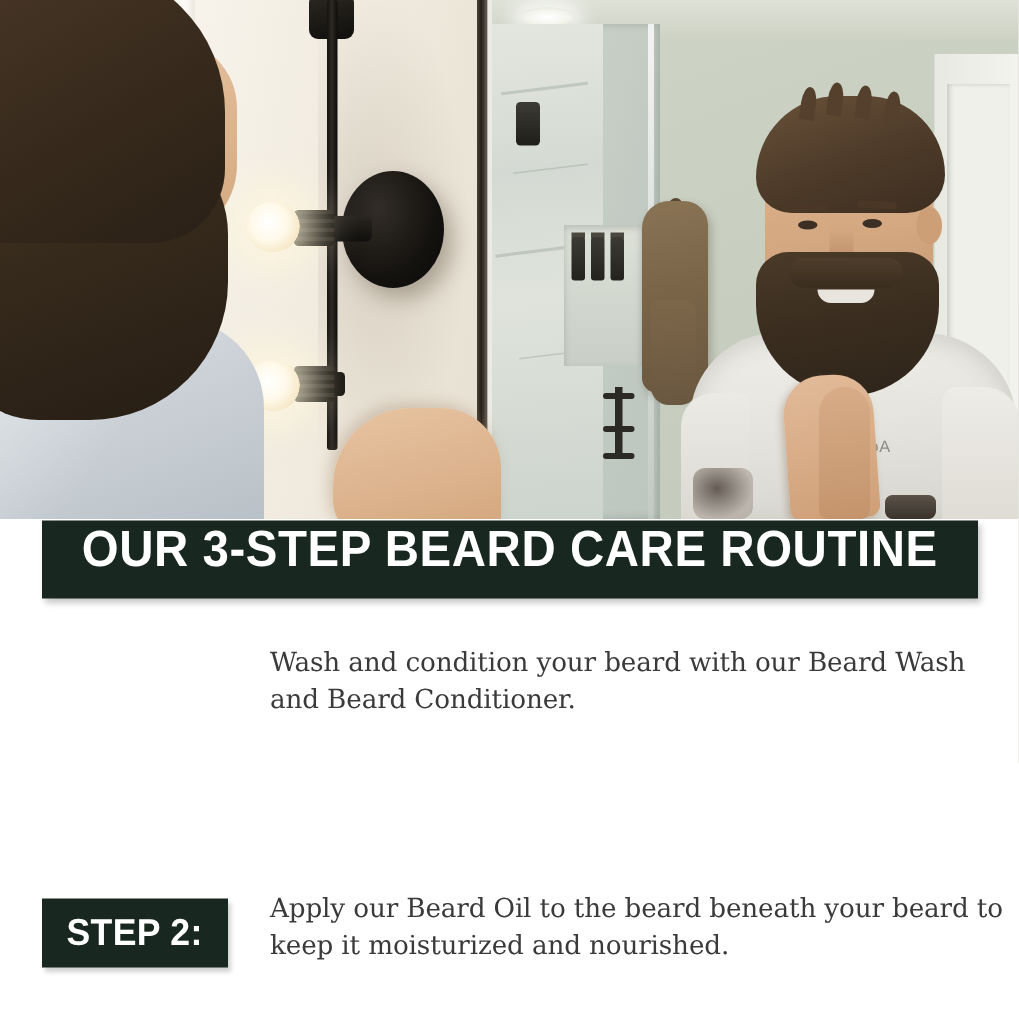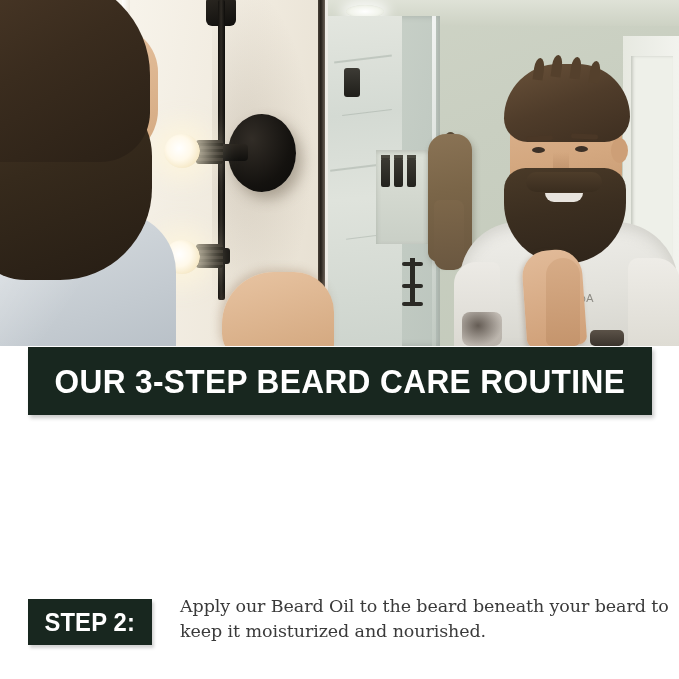--- a/index.html
+++ b/index.html
@@ -159,22 +159,22 @@
   .socket{position:absolute;width:27px;height:24px;border-radius:3px;
     background:repeating-linear-gradient(180deg,#2b2720 0 3px,#17150f 3px 6px);}
   .sk1{left:196px;top:140px;} .sk2{left:196px;top:244px;}
   .bulb{position:absolute;width:36px;height:34px;border-radius:50%;
     background:radial-gradient(circle at 42% 42%, #ffffff 0%, #fff9ea 42%, #f6e9c8 72%, #e9d8ae 100%);
     box-shadow:0 0 26px 12px rgba(255,246,220,.80);}
   .bl1{left:164px;top:134px;} .bl2{left:164px;top:240px;}
   .clamp{position:absolute;left:214px;top:248px;width:16px;height:16px;border-radius:3px;background:#151310;}
 
   
-  .banner{position:absolute;left:28px;top:347px;width:624px;height:68px;
-    background:#18271f;display:flex;align-items:center;justify-content:center;
+  .banner{position:absolute;left:28px;top:347px;width:624px;height:52px;
+    background:#18271f;display:flex;justify-content:center;
     box-shadow:2px 3px 4px rgba(0,0,0,.22);}
   .banner-text{color:#ffffff;font-size:34px;font-weight:bold;letter-spacing:.4px;
     transform:scaleX(.93);transform-origin:center;white-space:nowrap;
     font-family:"Liberation Sans", sans-serif;}
 
   
   .steps{position:absolute;left:0;top:412px;width:679px;}
   .step-row{position:relative;height:82px;}
   .chip{position:absolute;left:28px;width:124px;height:46px;background:#18271f;
     display:flex;align-items:center;justify-content:center;
@@ -284,20 +284,21 @@
     <div class="fg-hand"></div>
   </div>
 
   <div class="banner">
     <div class="banner-text">OUR 3-STEP BEARD CARE ROUTINE</div>
   </div>
 
   <div class="steps">
 
     <div class="step-row r1">
+      <div class="step-body">Wash and condition your beard with our Beard Wash and Beard Conditioner.</div>
     </div>
 
     <div class="step-row r2">
       <div class="chip">
         <span class="chip-text">STEP 2:</span>
       </div>
       <div class="step-body">Apply our Beard Oil to the beard beneath your beard to keep it moisturized and nourished.</div>
     </div>
 
     <div class="step-row r3">

